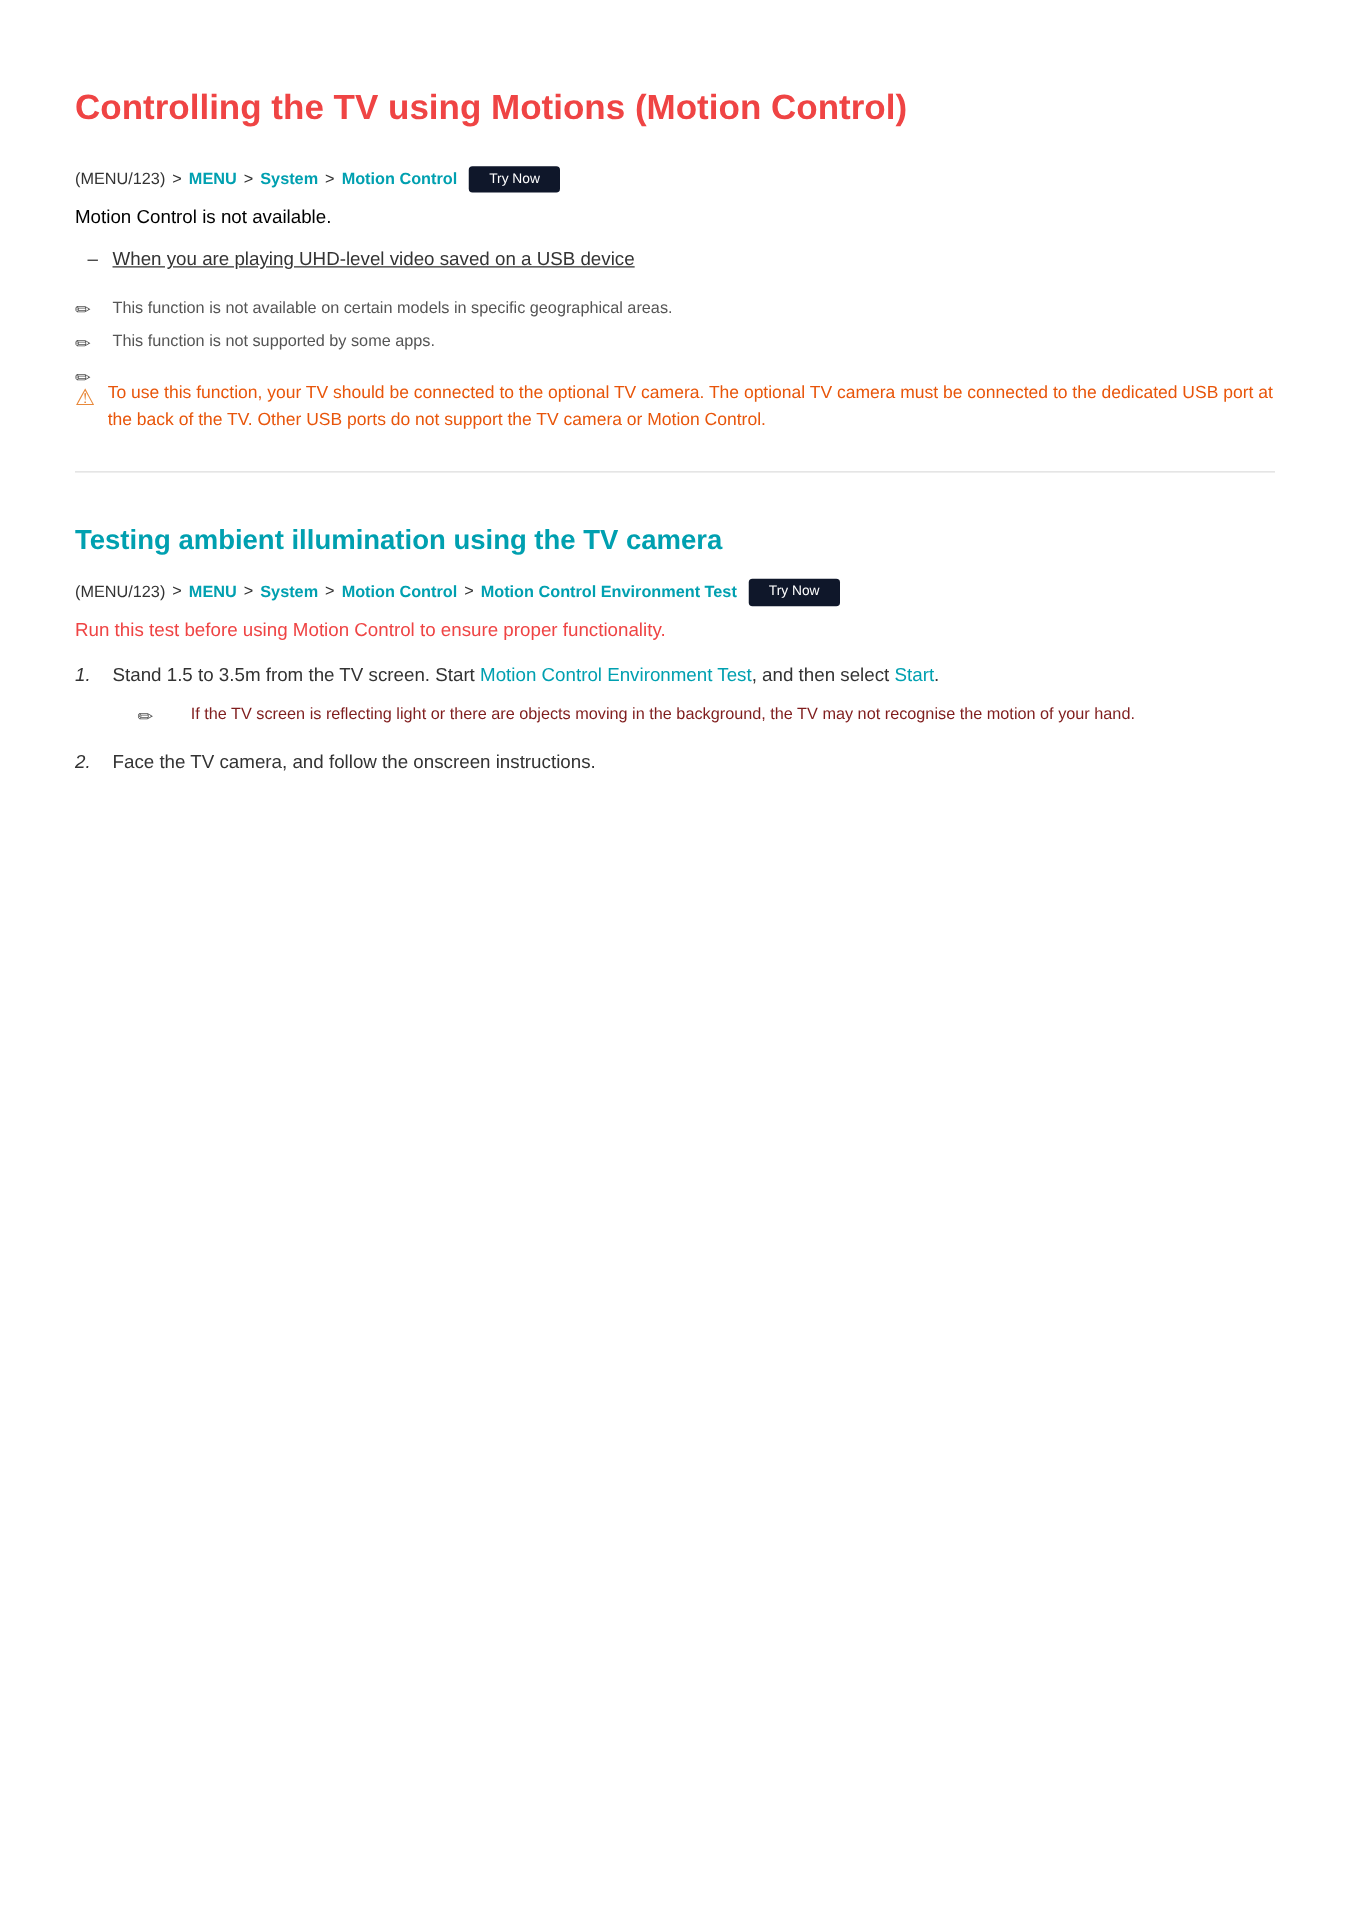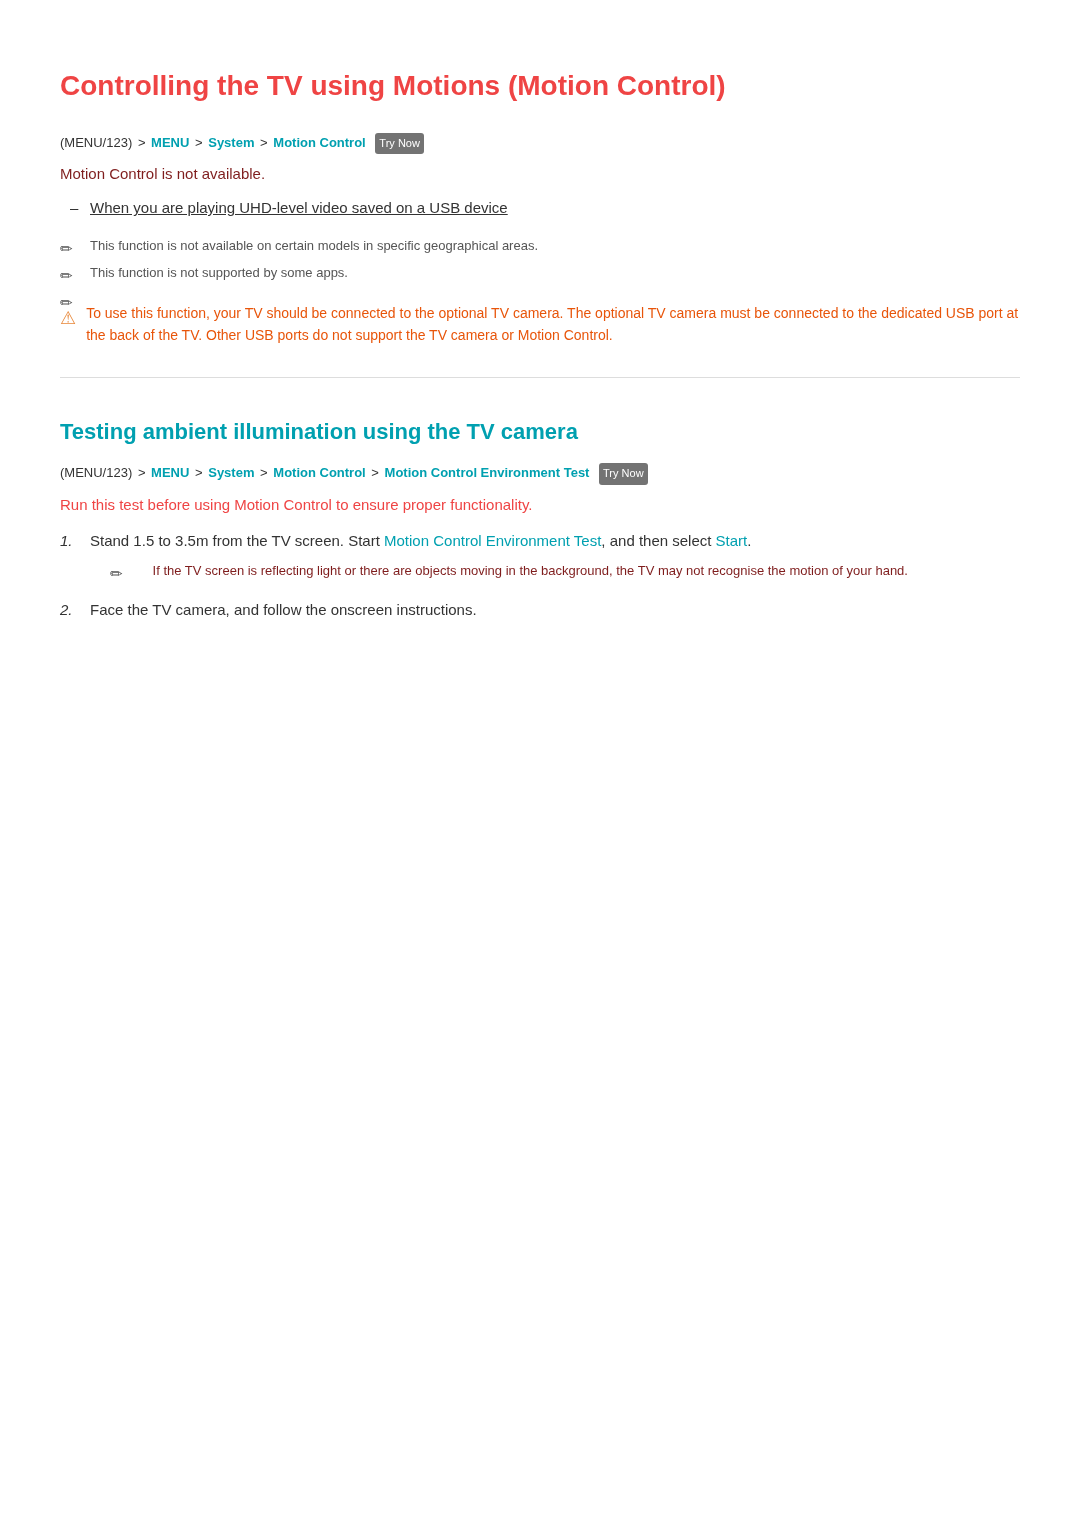--- a/index.html
+++ b/index.html
@@ -32,34 +32,34 @@
     .breadcrumb .menu-text {
       color: #00a0b0;
       font-weight: bold;
     }
     .breadcrumb .arrow {
       color: #333;
       margin: 0 2px;
     }
     .try-now-badge {
       display: inline-block;
-      background-color: #737373;
+      background-color: #0f172a;
       color: white;
       font-size: 11px;
-      padding: 2px 4px;
+      padding: 2px 16px;
       border-radius: 3px;
       margin-left: 6px;
       vertical-align: middle;
       font-weight: normal;
       text-align: center;
     }
     .section-intro {
       font-size: 15px;
       margin-bottom: 10px;
-      color: #7f1d1d;
+      color: #000000;
     }
     .bullet-list {
       list-style: none;
       margin: 0 0 16px 0;
       padding: 0;
       text-decoration: underline;
     }
     .bullet-list li {
       padding-left: 30px;
       position: relative;

